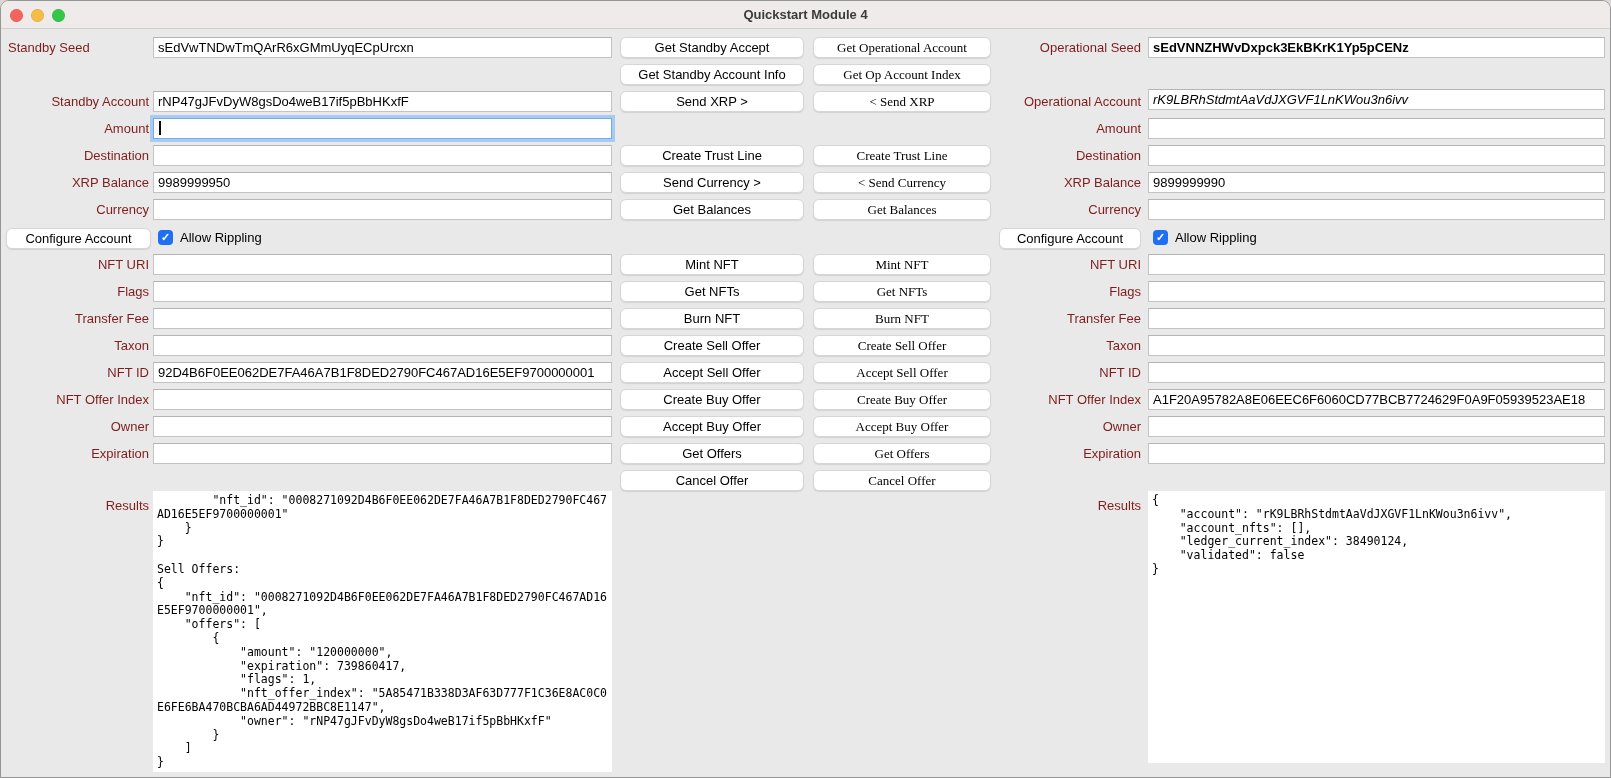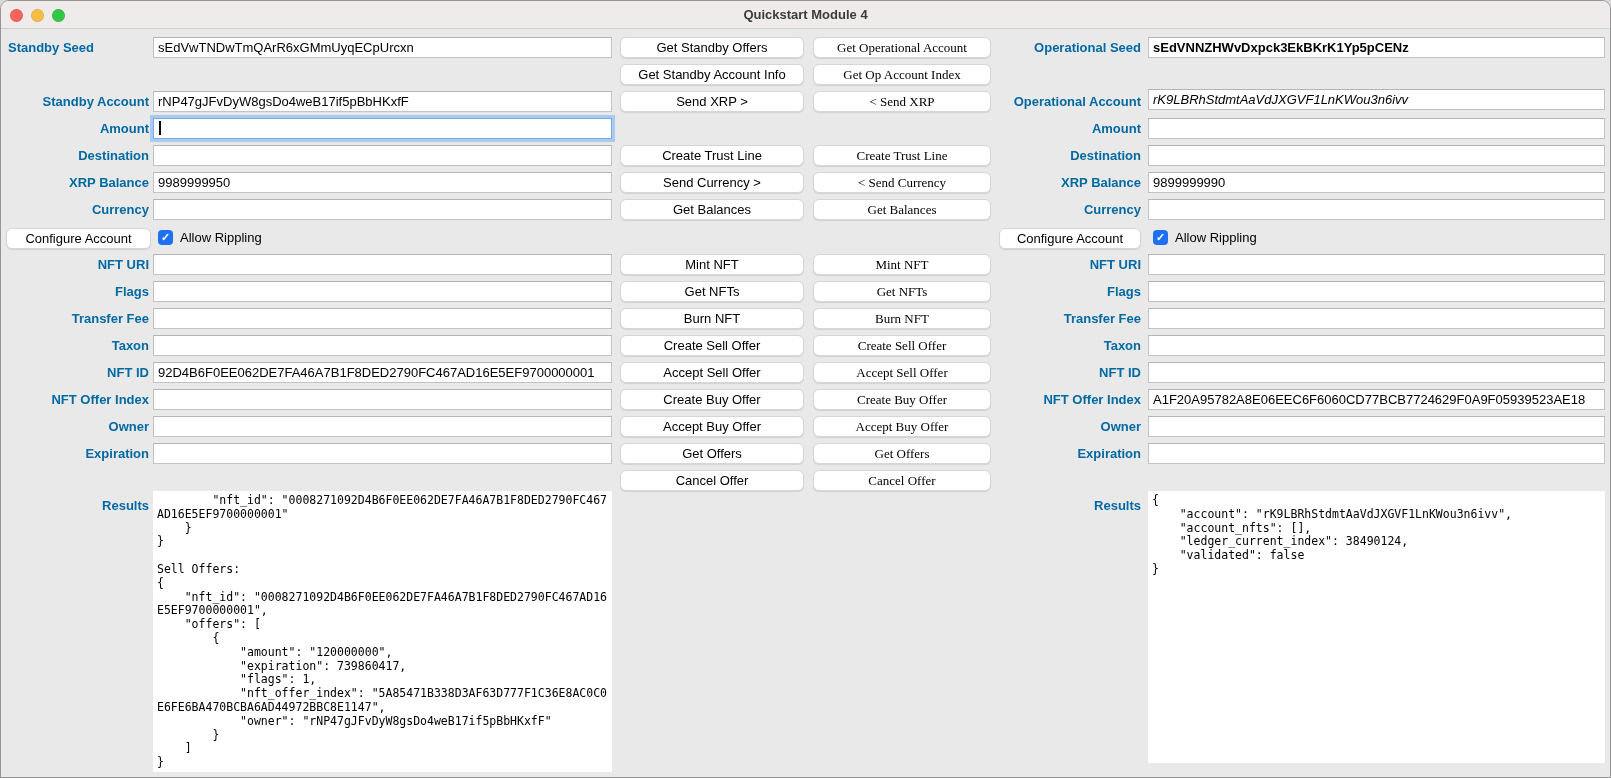--- a/index.html
+++ b/index.html
@@ -6,21 +6,21 @@
   .window{position:relative;width:1611px;height:778px;background:#e9e9e9;border:1px solid #959595;
           border-radius:9px 9px 0 0;overflow:hidden;box-sizing:border-box;padding-left:47px;}
   .titlebar{position:absolute;left:0;top:0;width:100%;height:28px;background:#eeebea;
             border-bottom:1px solid #d2d0cf;box-sizing:border-box;}
   .title{position:absolute;left:0;top:0;width:100%;height:28px;line-height:28px;text-align:center;
          font-size:13px;font-weight:bold;color:#3b3b3b;}
   .light{position:absolute;top:8px;width:13px;height:13px;border-radius:50%;box-shadow:inset 0 0 0 0.5px rgba(0,0,0,0.12);}
   .light.c{left:9px;background:#f4645c;}
   .light.m{left:30px;background:#f5bd45;}
   .light.z{left:51px;background:#33c748;}
-  .lbl{position:absolute;height:21px;line-height:21px;font-size:13px;color:#0369a1;white-space:nowrap;font-weight:bold;}
+  .lbl{position:absolute;height:21px;line-height:21px;font-size:13px;color:#7f1d1d;white-space:nowrap;}
   .lbl.l{left:0;width:148px;text-align:right;}
   .lbl.l.first{text-align:left;padding-left:7px;box-sizing:border-box;}
   .lbl.r{left:940px;width:200px;text-align:right;}
   .field{position:absolute;height:21px;box-sizing:border-box;border:1px solid #c3c3c3;border-top-color:#b4b4b4;
          background:#fff;font-family:"Liberation Sans",sans-serif;font-size:13px;color:#000;padding:0 4px;outline:none;}
   .field.l{left:152px;width:459px;}
   .field.r{left:1147px;width:457px;}
   .field.focused{border:1px solid #74a9ec;box-shadow:0 0 0 3px #a9cbf1;}
   .caret{position:absolute;left:158px;top:120px;width:1.5px;height:14px;background:#000;}
   .btn{position:absolute;height:21px;box-sizing:border-box;background:#fff;border:1px solid #d6d6d6;
@@ -112,21 +112,21 @@
             "amount": "120000000",
             "expiration": 739860417,
             "flags": 1,
             "nft_offer_index": "5A85471B338D3AF63D777F1C36E8AC0C0
 E6FE6BA470BCBA6AD44972BBC8E1147",
             "owner": "rNP47gJFvDyW8gsDo4weB17if5pBbHKxfF"
         }
     ]
 }</textarea>
 
-  <button class="btn a" style="top:36px">Get Standby Offers</button>
+  <button class="btn a" style="top:36px">Get Standby Accept</button>
   <button class="btn a" style="top:63px">Get Standby Account Info</button>
   <button class="btn a" style="top:90px">Send XRP &gt;</button>
   <button class="btn a" style="top:144px">Create Trust Line</button>
   <button class="btn a" style="top:171px">Send Currency &gt;</button>
   <button class="btn a" style="top:198px">Get Balances</button>
   <button class="btn a" style="top:253px">Mint NFT</button>
   <button class="btn a" style="top:280px">Get NFTs</button>
   <button class="btn a" style="top:307px">Burn NFT</button>
   <button class="btn a" style="top:334px">Create Sell Offer</button>
   <button class="btn a" style="top:361px">Accept Sell Offer</button>

